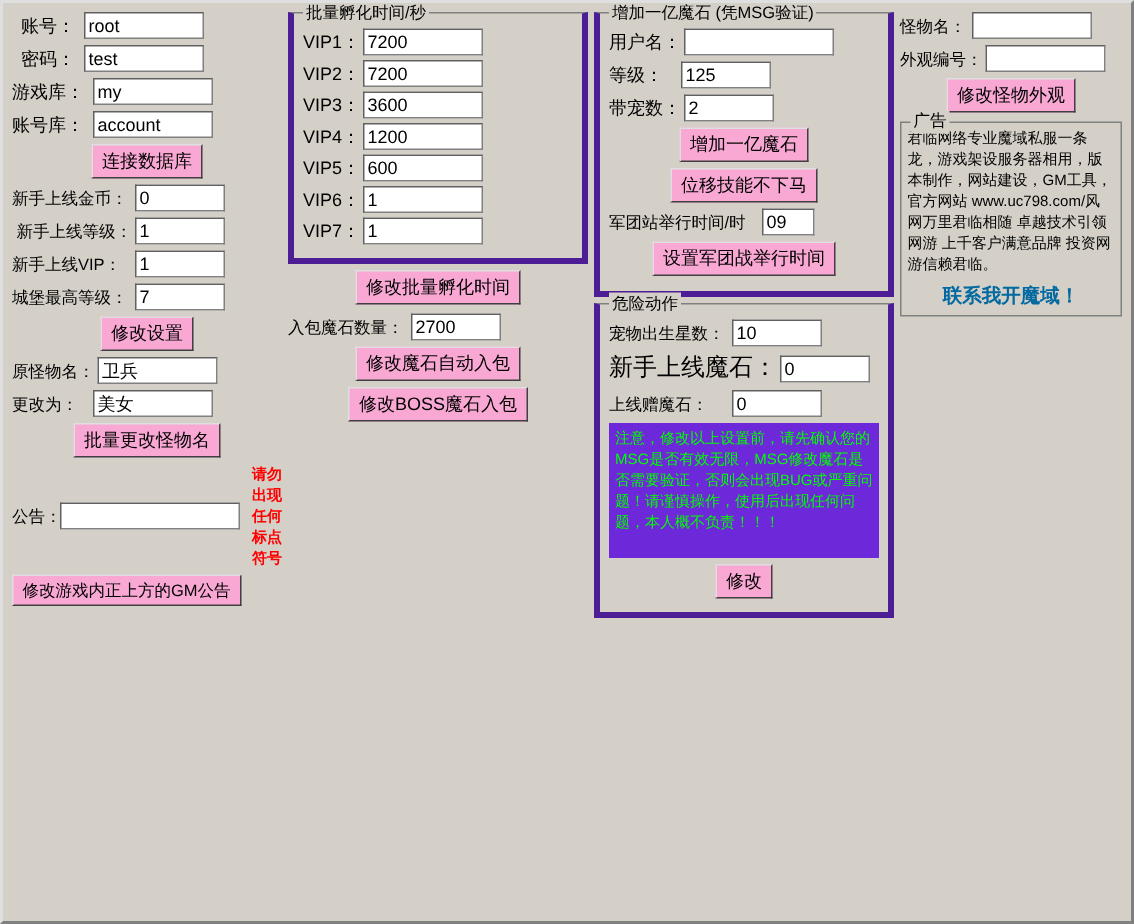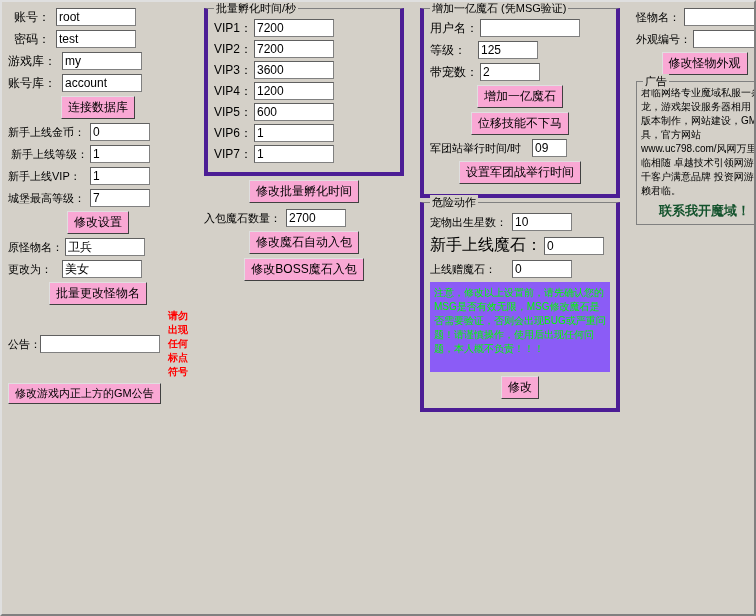--- a/index.html
+++ b/index.html
@@ -43,21 +43,21 @@
       font-size: 9px;
       display: flex; align-items: center; justify-content: center;
       cursor: pointer;
     }
     .content {
       flex: 1;
       padding: 6px;
       display: grid;
       grid-template-columns: 180px 200px 200px 1fr;
       grid-template-rows: 1fr;
-      gap: 16px;
+      gap: 4px;
       overflow: hidden;
     }
     .group-box {
       border: 4px solid #4c1d95;
       border-top: 1px solid #808080;
       position: relative;
       padding: 10px 6px 6px 6px;
       margin-bottom: 4px;
     }
     .group-box-title {
@@ -123,34 +123,34 @@
 
     
     .ad-box {
       border: 1px solid #808080;
       padding: 4px;
       font-size: 11px;
       background: #d4d0c8;
       line-height: 1.4;
     }
     .ad-link {
-      color: #14532d;
+      color: #0369a1;
       font-weight: bold;
       font-size: 13px;
       display: block;
       text-align: center;
       margin-top: 4px;
     }
 
     
     .danger-input { width: 60px; }
 
     
     .black-warning {
-      background: #8b5cf6;
+      background: #6d28d9;
       color: #00ff00;
       font-size: 10px;
       padding: 4px;
       line-height: 1.4;
       height: 90px;
       overflow: hidden;
     }
 
     .center-btn { display: block; margin: 3px auto; }
 

